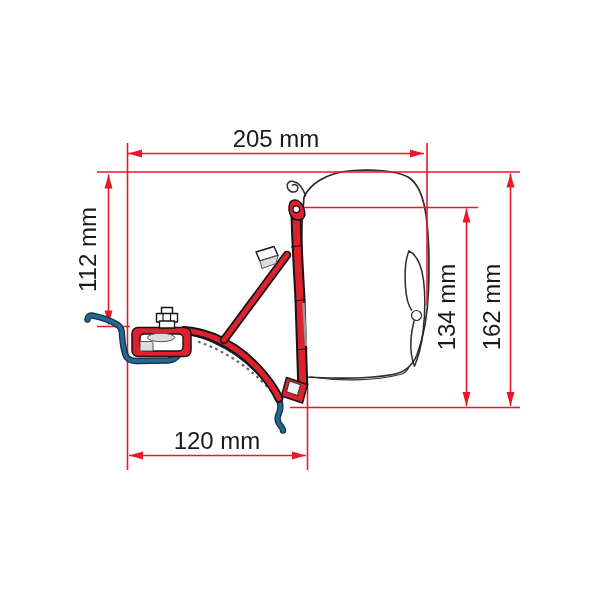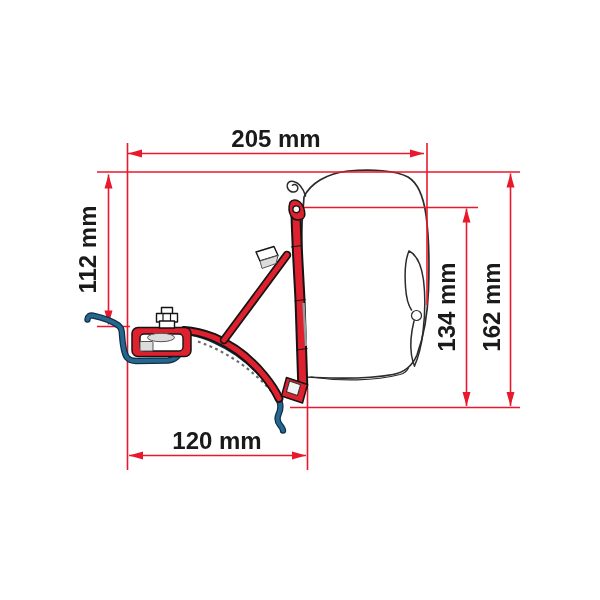--- a/index.html
+++ b/index.html
@@ -6,21 +6,21 @@
     --dimension:#e8192d;
     --bracket-red:#df202e;
     --roof-blue:#25678f;
     --outline-dark:#2b2b2b;
     --background:#ffffff;
     --text:#1a1a1a;
   }
   html,body{margin:0;padding:0;background:var(--background);}
   .stage{
     position:relative;width:524px;height:600px;background:var(--background);
-    font-family:"Liberation Sans", sans-serif;overflow:hidden;font-weight:bold;
+    font-family:"Liberation Sans", sans-serif;overflow:hidden;
   }
   svg{display:block;}
   .dim-line{stroke:var(--dimension);stroke-width:1.6;fill:none;}
   .dim-arrow{fill:var(--dimension);stroke:none;}
   .dim-text{fill:var(--text);font-family:"Liberation Sans",sans-serif;font-size:24px;}
   .case-fill{fill:#ffffff;stroke:var(--outline-dark);stroke-width:1.7;stroke-linejoin:round;}
   .case-line{fill:none;stroke:var(--outline-dark);stroke-width:1.5;stroke-linecap:round;}
   .case-thin{fill:none;stroke:var(--outline-dark);stroke-width:1.2;stroke-linecap:round;}
   .roof-casing{fill:none;stroke:#0f3048;stroke-width:6.4;stroke-linecap:round;stroke-linejoin:round;}
   .roof-core{fill:none;stroke:var(--roof-blue);stroke-width:3.9;stroke-linecap:round;stroke-linejoin:round;}

